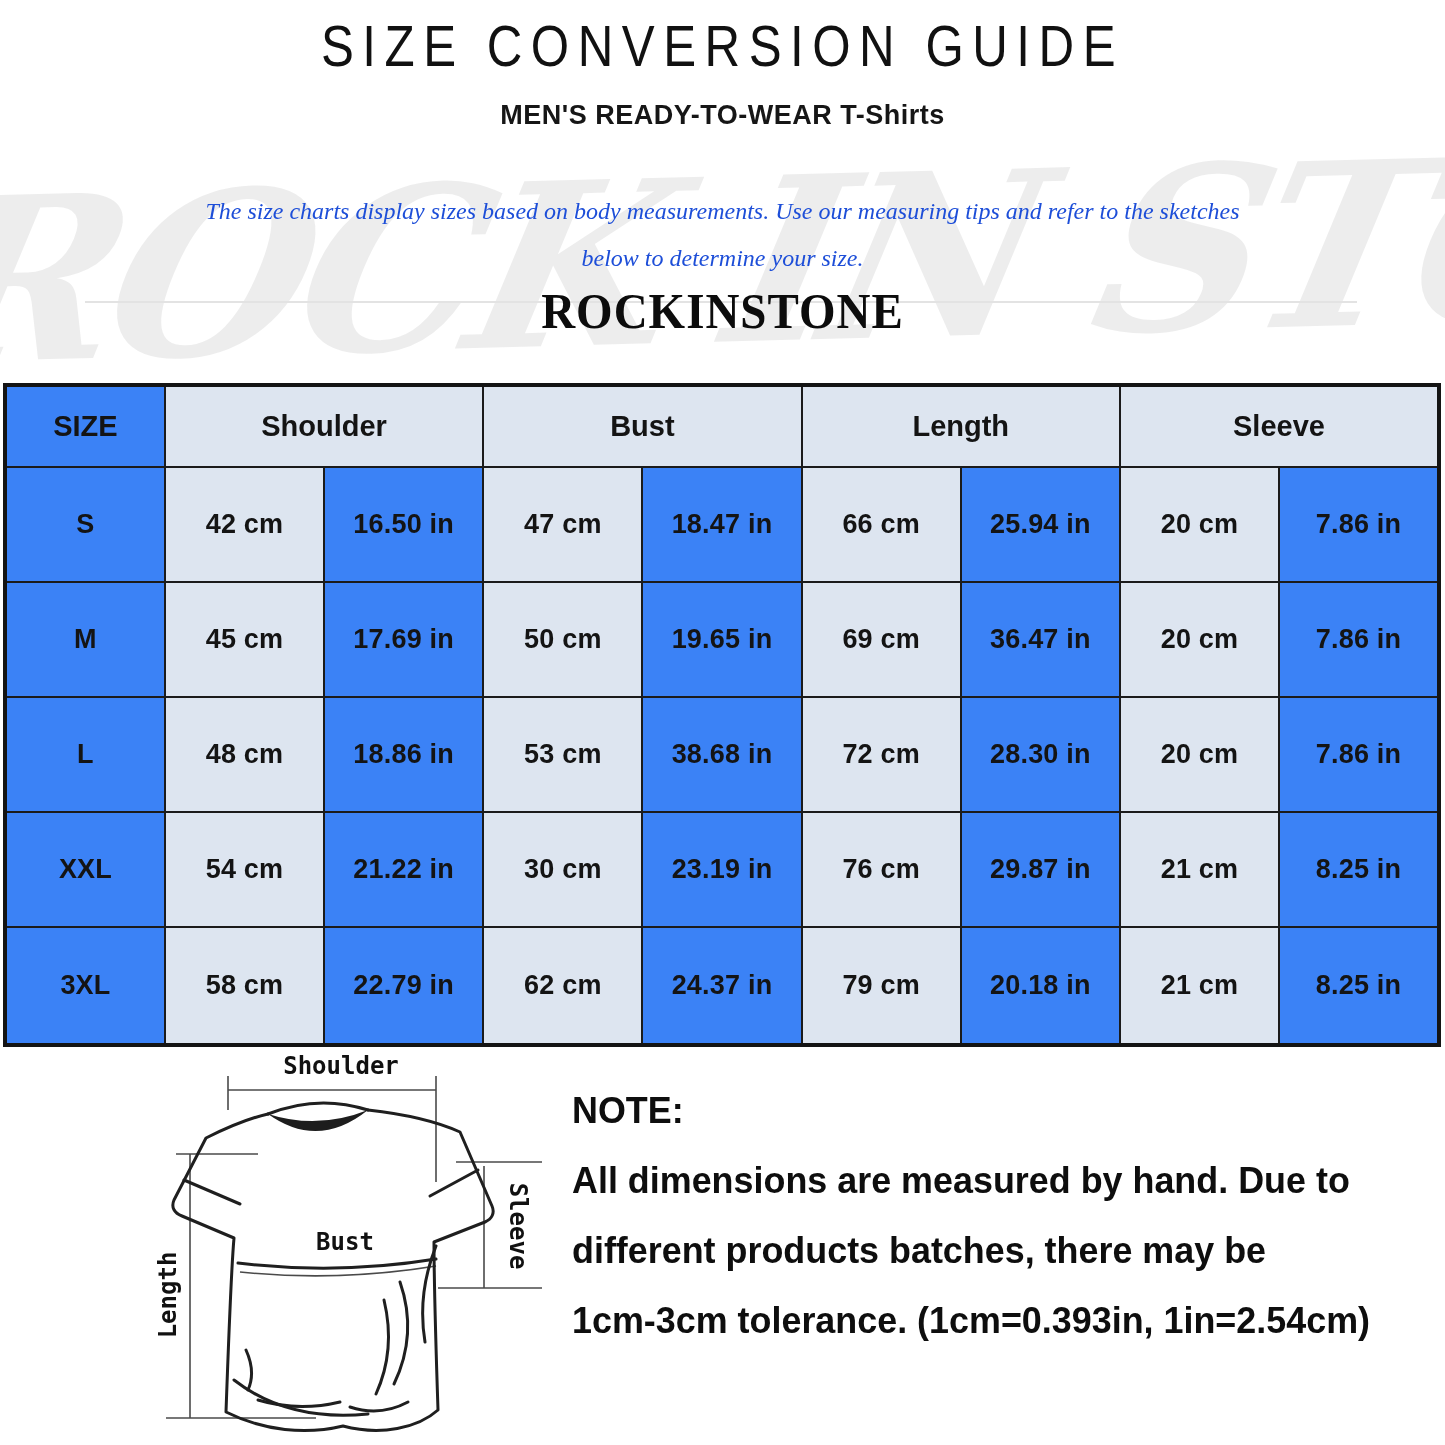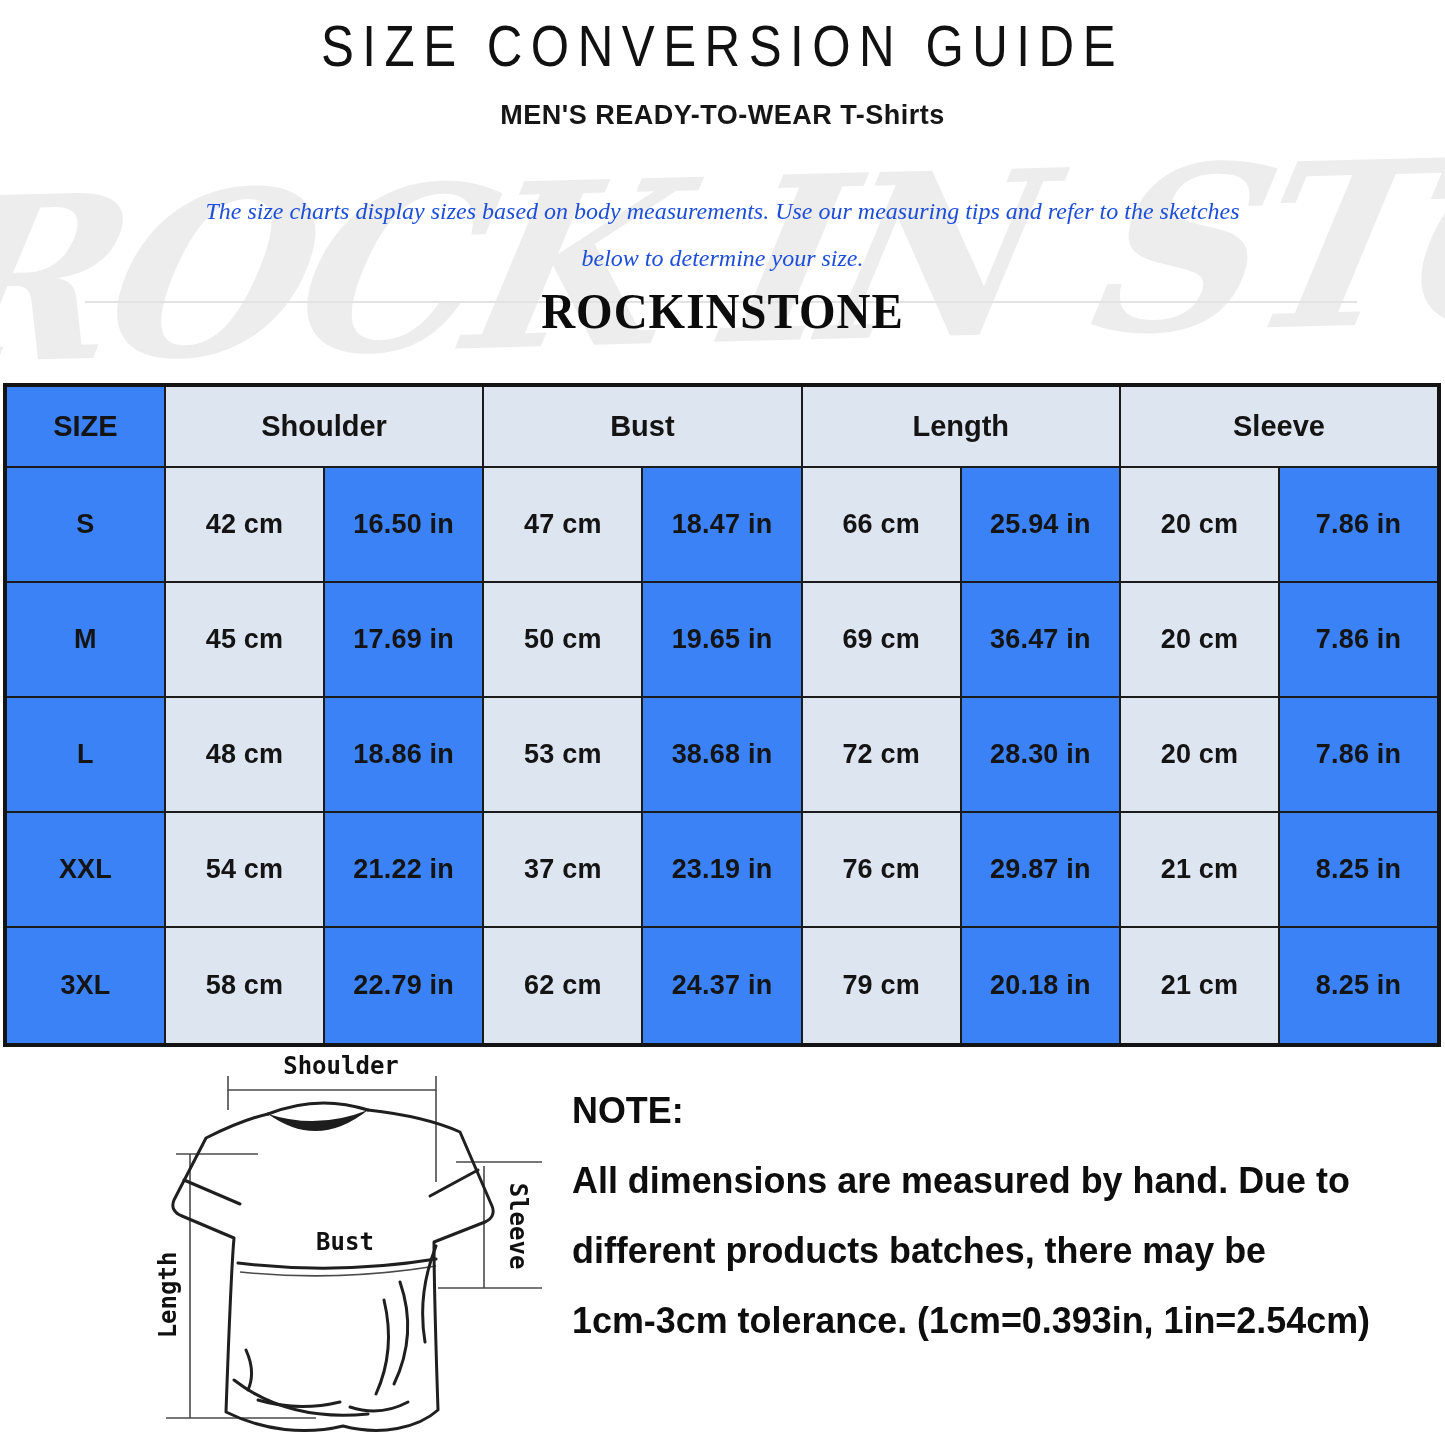--- a/index.html
+++ b/index.html
@@ -140,21 +140,21 @@
         <td>38.68 in</td>
         <td class="blue">72 cm</td>
         <td>28.30 in</td>
         <td class="blue">20 cm</td>
         <td>7.86 in</td>
       </tr>
       <tr>
         <td>XXL</td>
         <td class="blue">54 cm</td>
         <td>21.22 in</td>
-        <td class="blue">37 cm</td>
+        <td class="blue">30 cm</td>
         <td>23.19 in</td>
         <td class="blue">76 cm</td>
         <td>29.87 in</td>
         <td class="blue">21 cm</td>
         <td>8.25 in</td>
       </tr>
       <tr>
         <td>3XL</td>
         <td class="blue">58 cm</td>
         <td>22.79 in</td>

